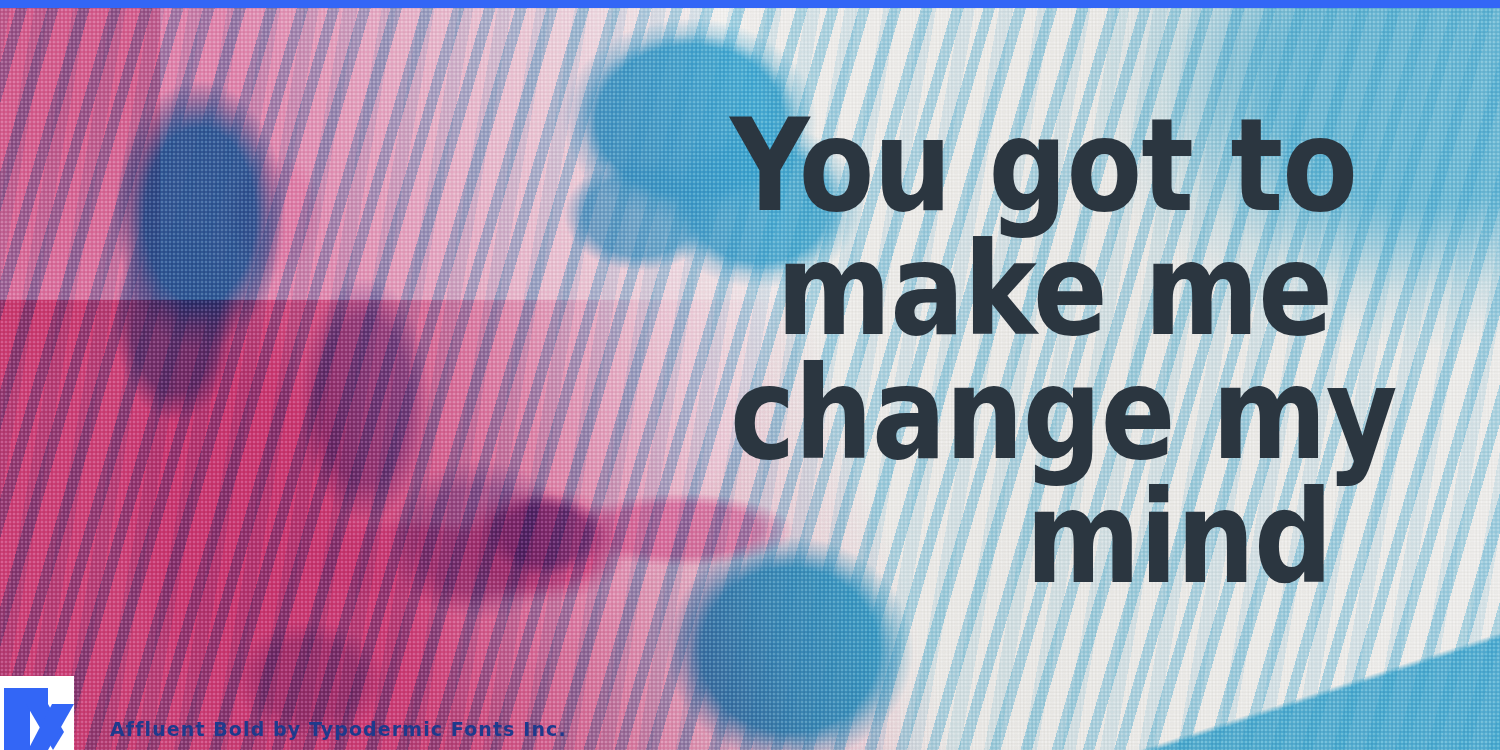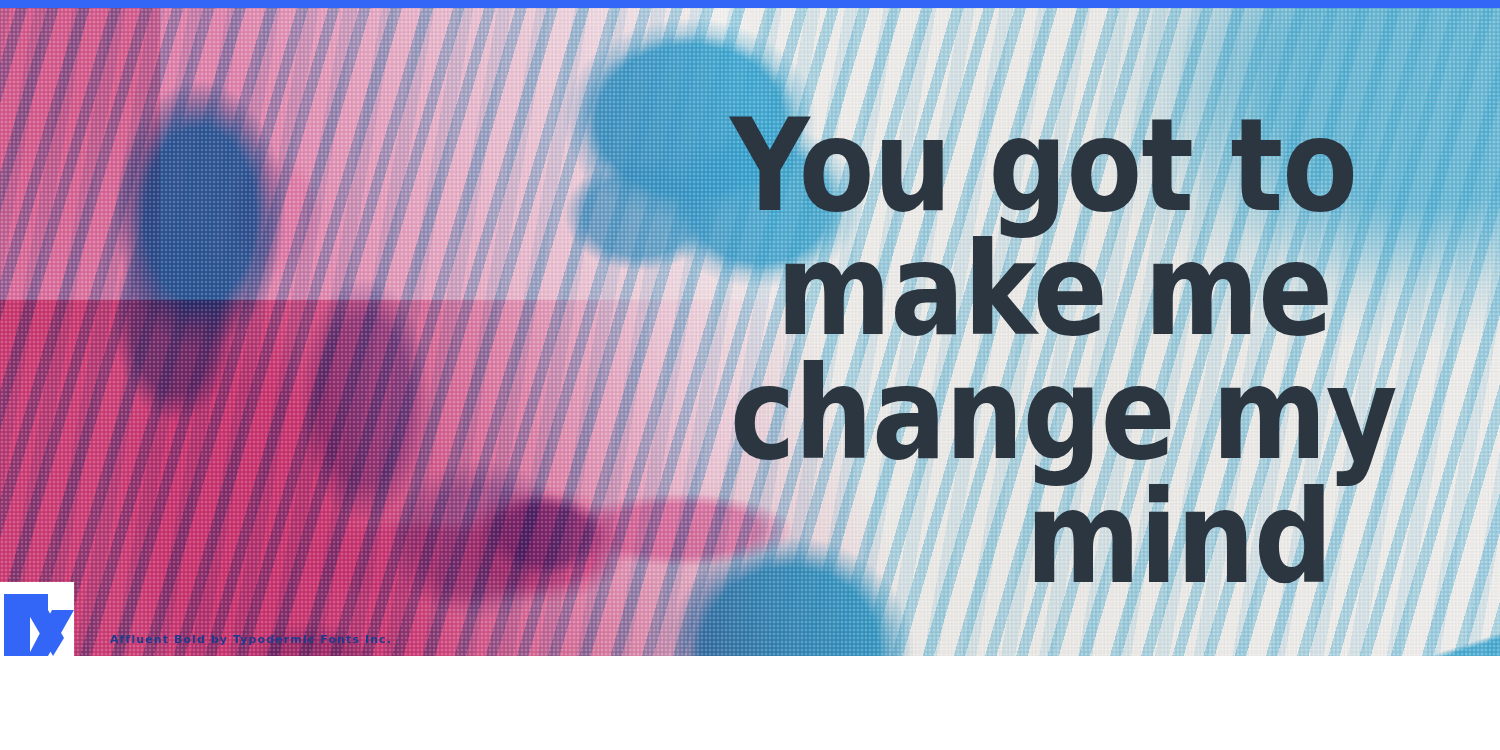--- a/index.html
+++ b/index.html
@@ -1,20 +1,20 @@
 <!DOCTYPE html>
 <html><head>
 <meta charset="utf-8">
 <style>
   html,body{margin:0;padding:0;background:#fff;}
   body{font-family:"Liberation Sans", sans-serif;}
 
   #poster{
     position:relative;
-    width:1500px;height:656px;
+    width:1500px;height:750px;
     overflow:hidden;
     background:#0ea5e9;
   }
 
   
   #top-bar{
     position:absolute;left:0;top:0;width:1500px;height:8px;
     background:#3366f6;z-index:40;
   }
 
@@ -151,21 +151,21 @@
   #logo-mark{
     position:absolute;left:4px;bottom:0;width:70px;height:70px;z-index:31;
   }
 
   
   #caption{
     position:absolute;left:110px;bottom:10px;z-index:30;
     color:#1e3a8c;
     font-family:"DejaVu Sans", sans-serif;
     font-weight:700;
-    font-size:11px;
+    font-size:19px;
     letter-spacing:1.1px;
     white-space:nowrap;
   }
 </style>
 </head>
 <body>
 
 <div id="poster">
 
   <div class="photo-layer" id="paper"></div>

